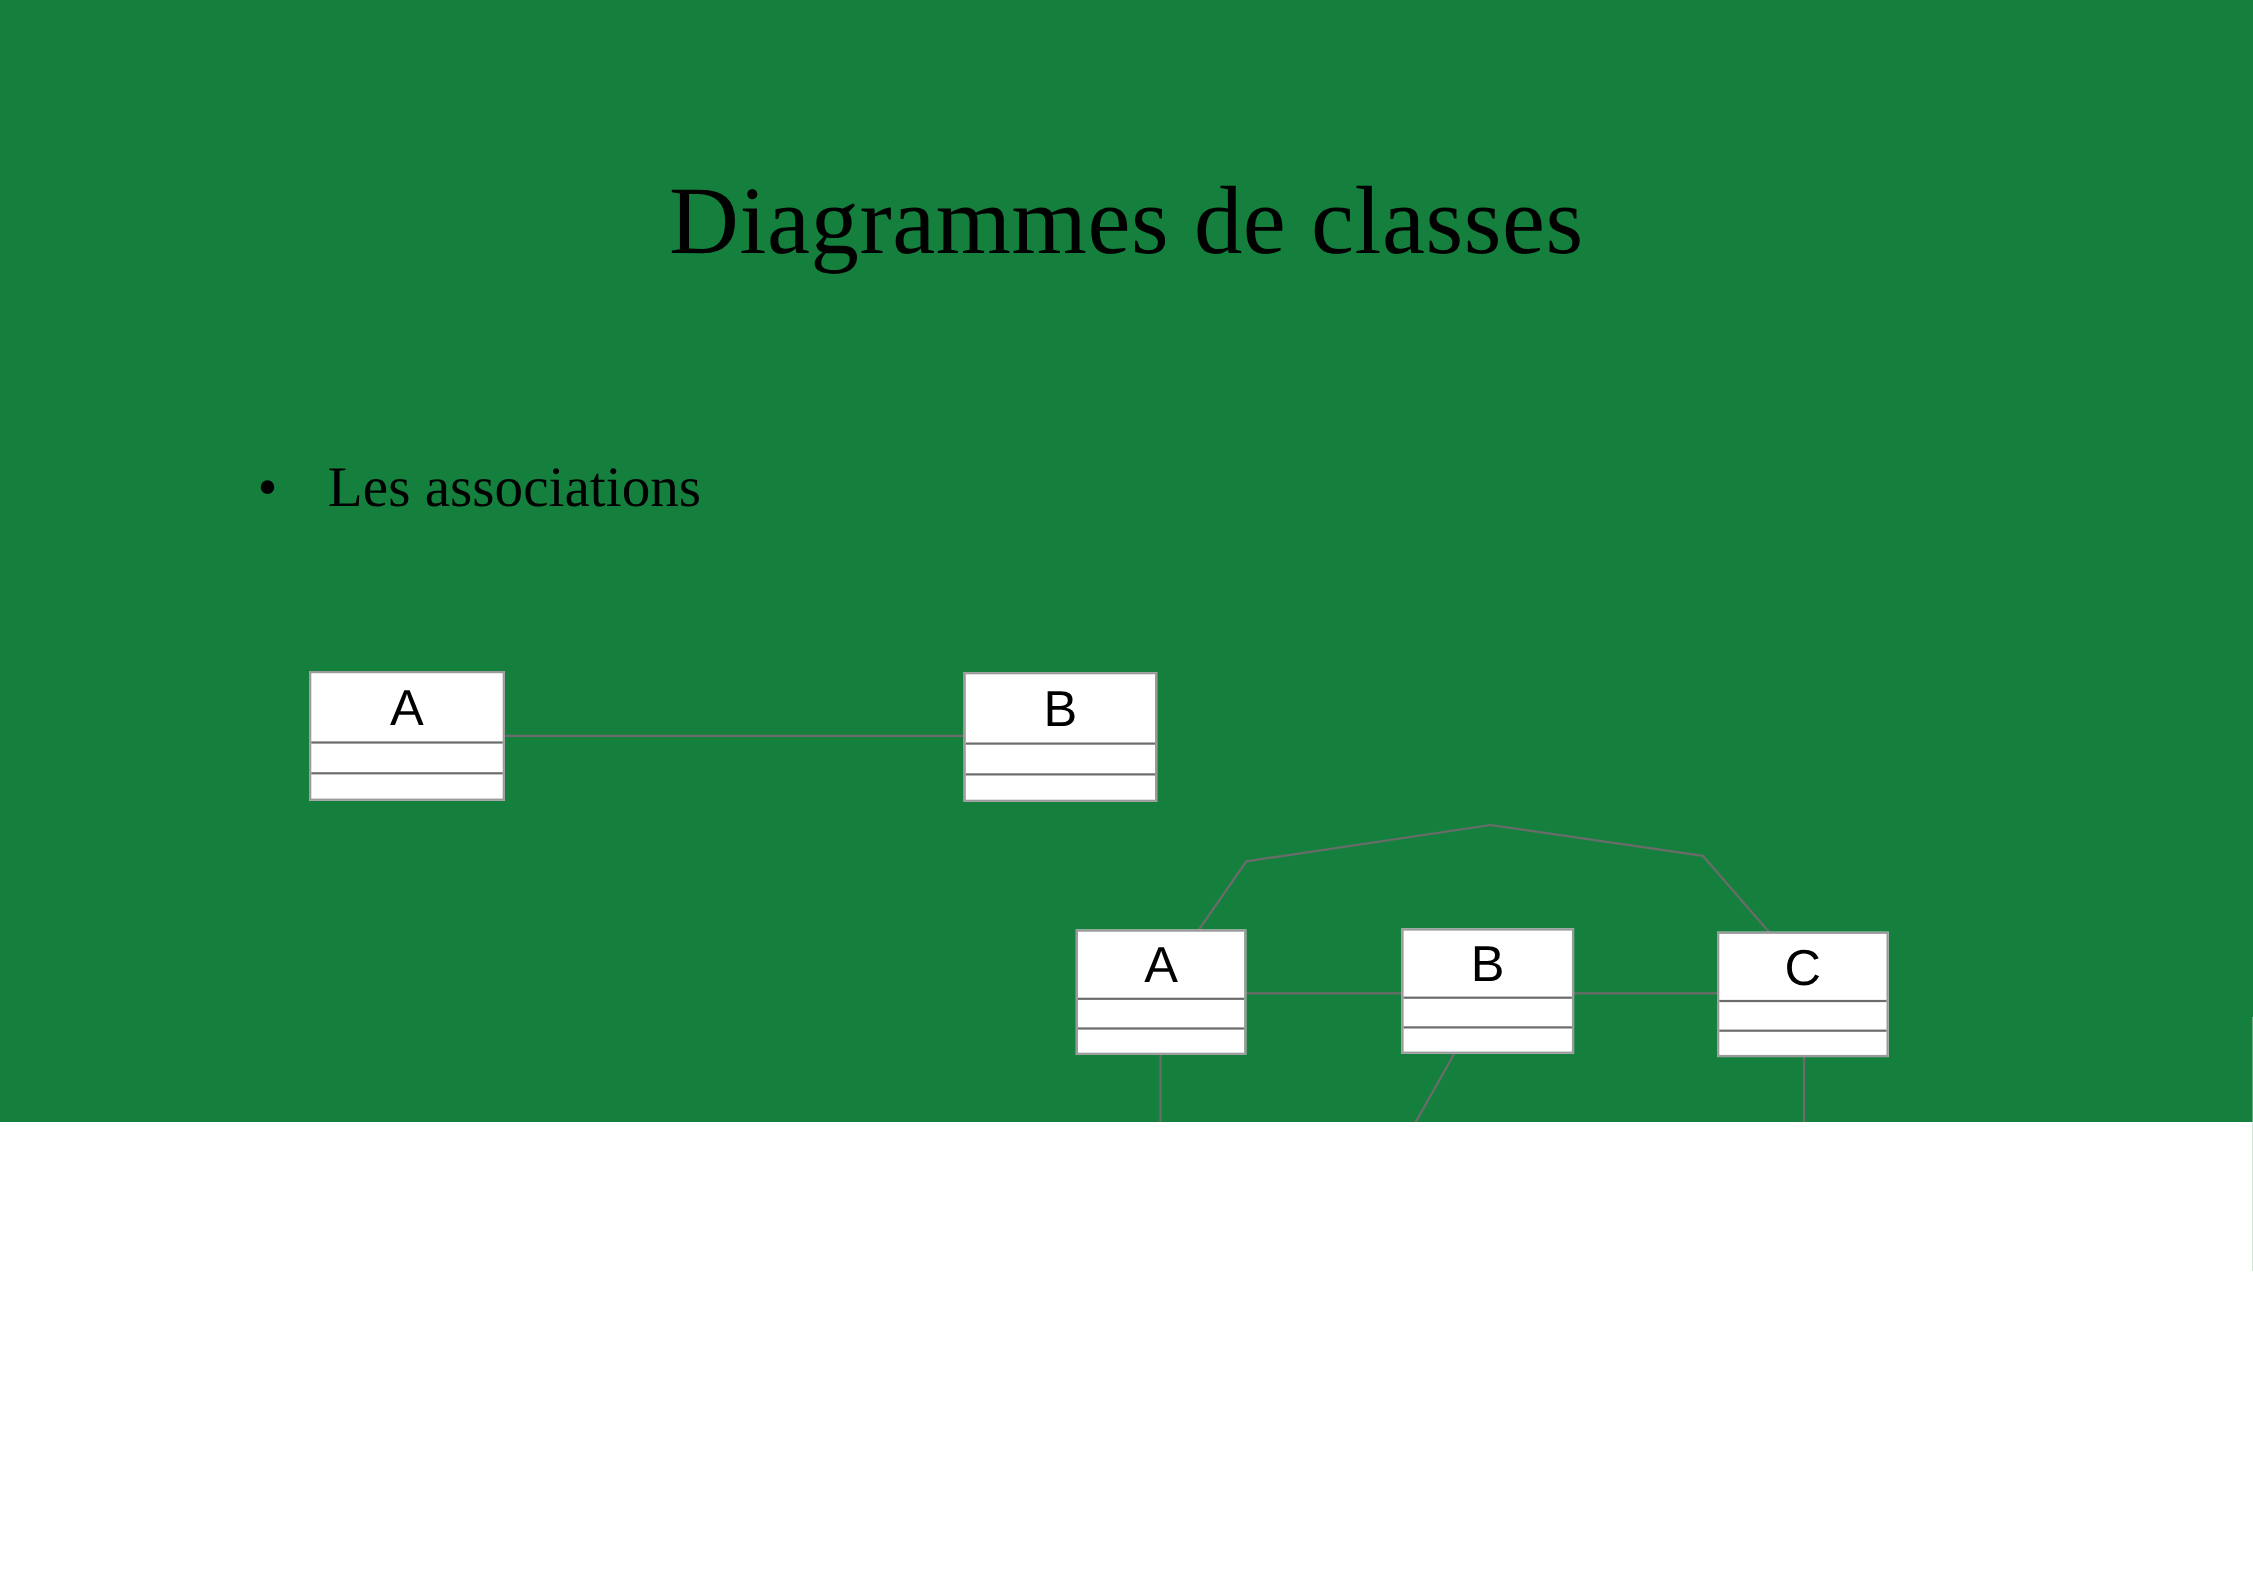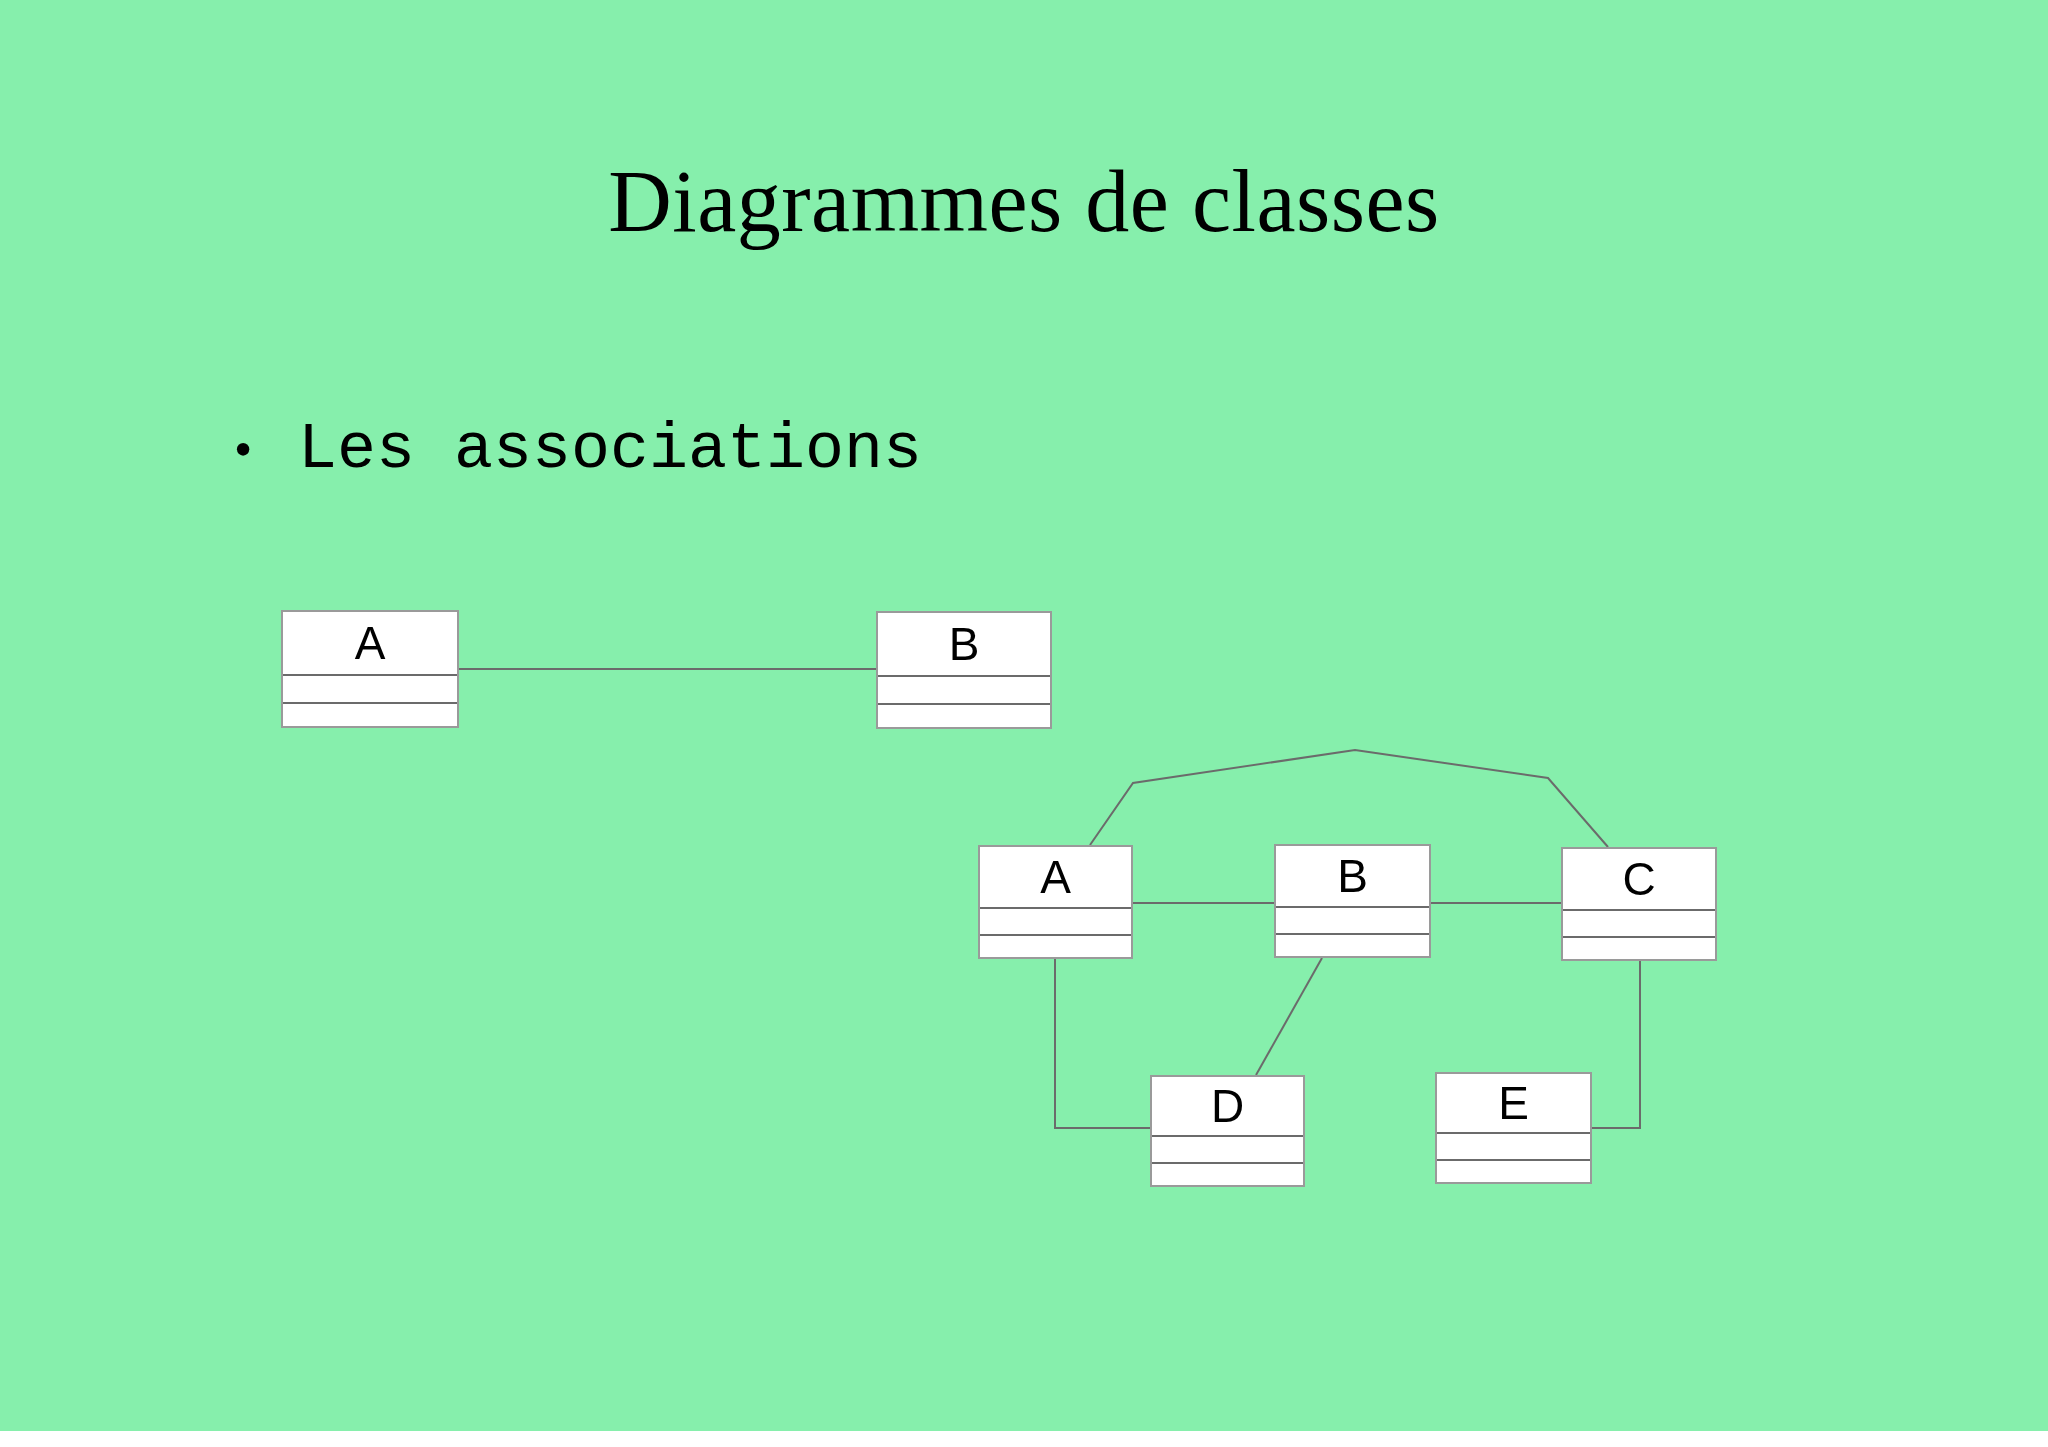--- a/index.html
+++ b/index.html
@@ -4,22 +4,22 @@
 <title>Diagrammes de classes</title>
 <style>
   html, body {
     margin: 0;
     padding: 0;
     background: #ffffff;
   }
   #slide {
     position: relative;
     width: 2048px;
-    height: 1431px;
-    background: #86efac;
+    height: 1020px;
+    background: #15803d;
     overflow: hidden;
     font-family: "Liberation Serif", "DejaVu Serif", serif;
     color: #000000;
   }
 
   
   #slide-title {
     position: absolute;
     left: 0;
     top: 158px;
@@ -43,23 +43,23 @@
     gap: 0px;
   }
   #bullet-marker {
     font-size: 52px;
     line-height: 1;
     width: 64px;
     display: inline-block;
     font-family: "Liberation Serif", "DejaVu Serif", serif;
   }
   #bullet-text {
-    font-size: 65px;
+    font-size: 52px;
     line-height: 1;
-    font-family: Liberation Mono, monospace;
+    font-family: Liberation Serif, serif;
     white-space: nowrap;
   }
 
   
   #diagram-svg {
     position: absolute;
     left: 0;
     top: 0;
     width: 2048px;
     height: 1447px;

